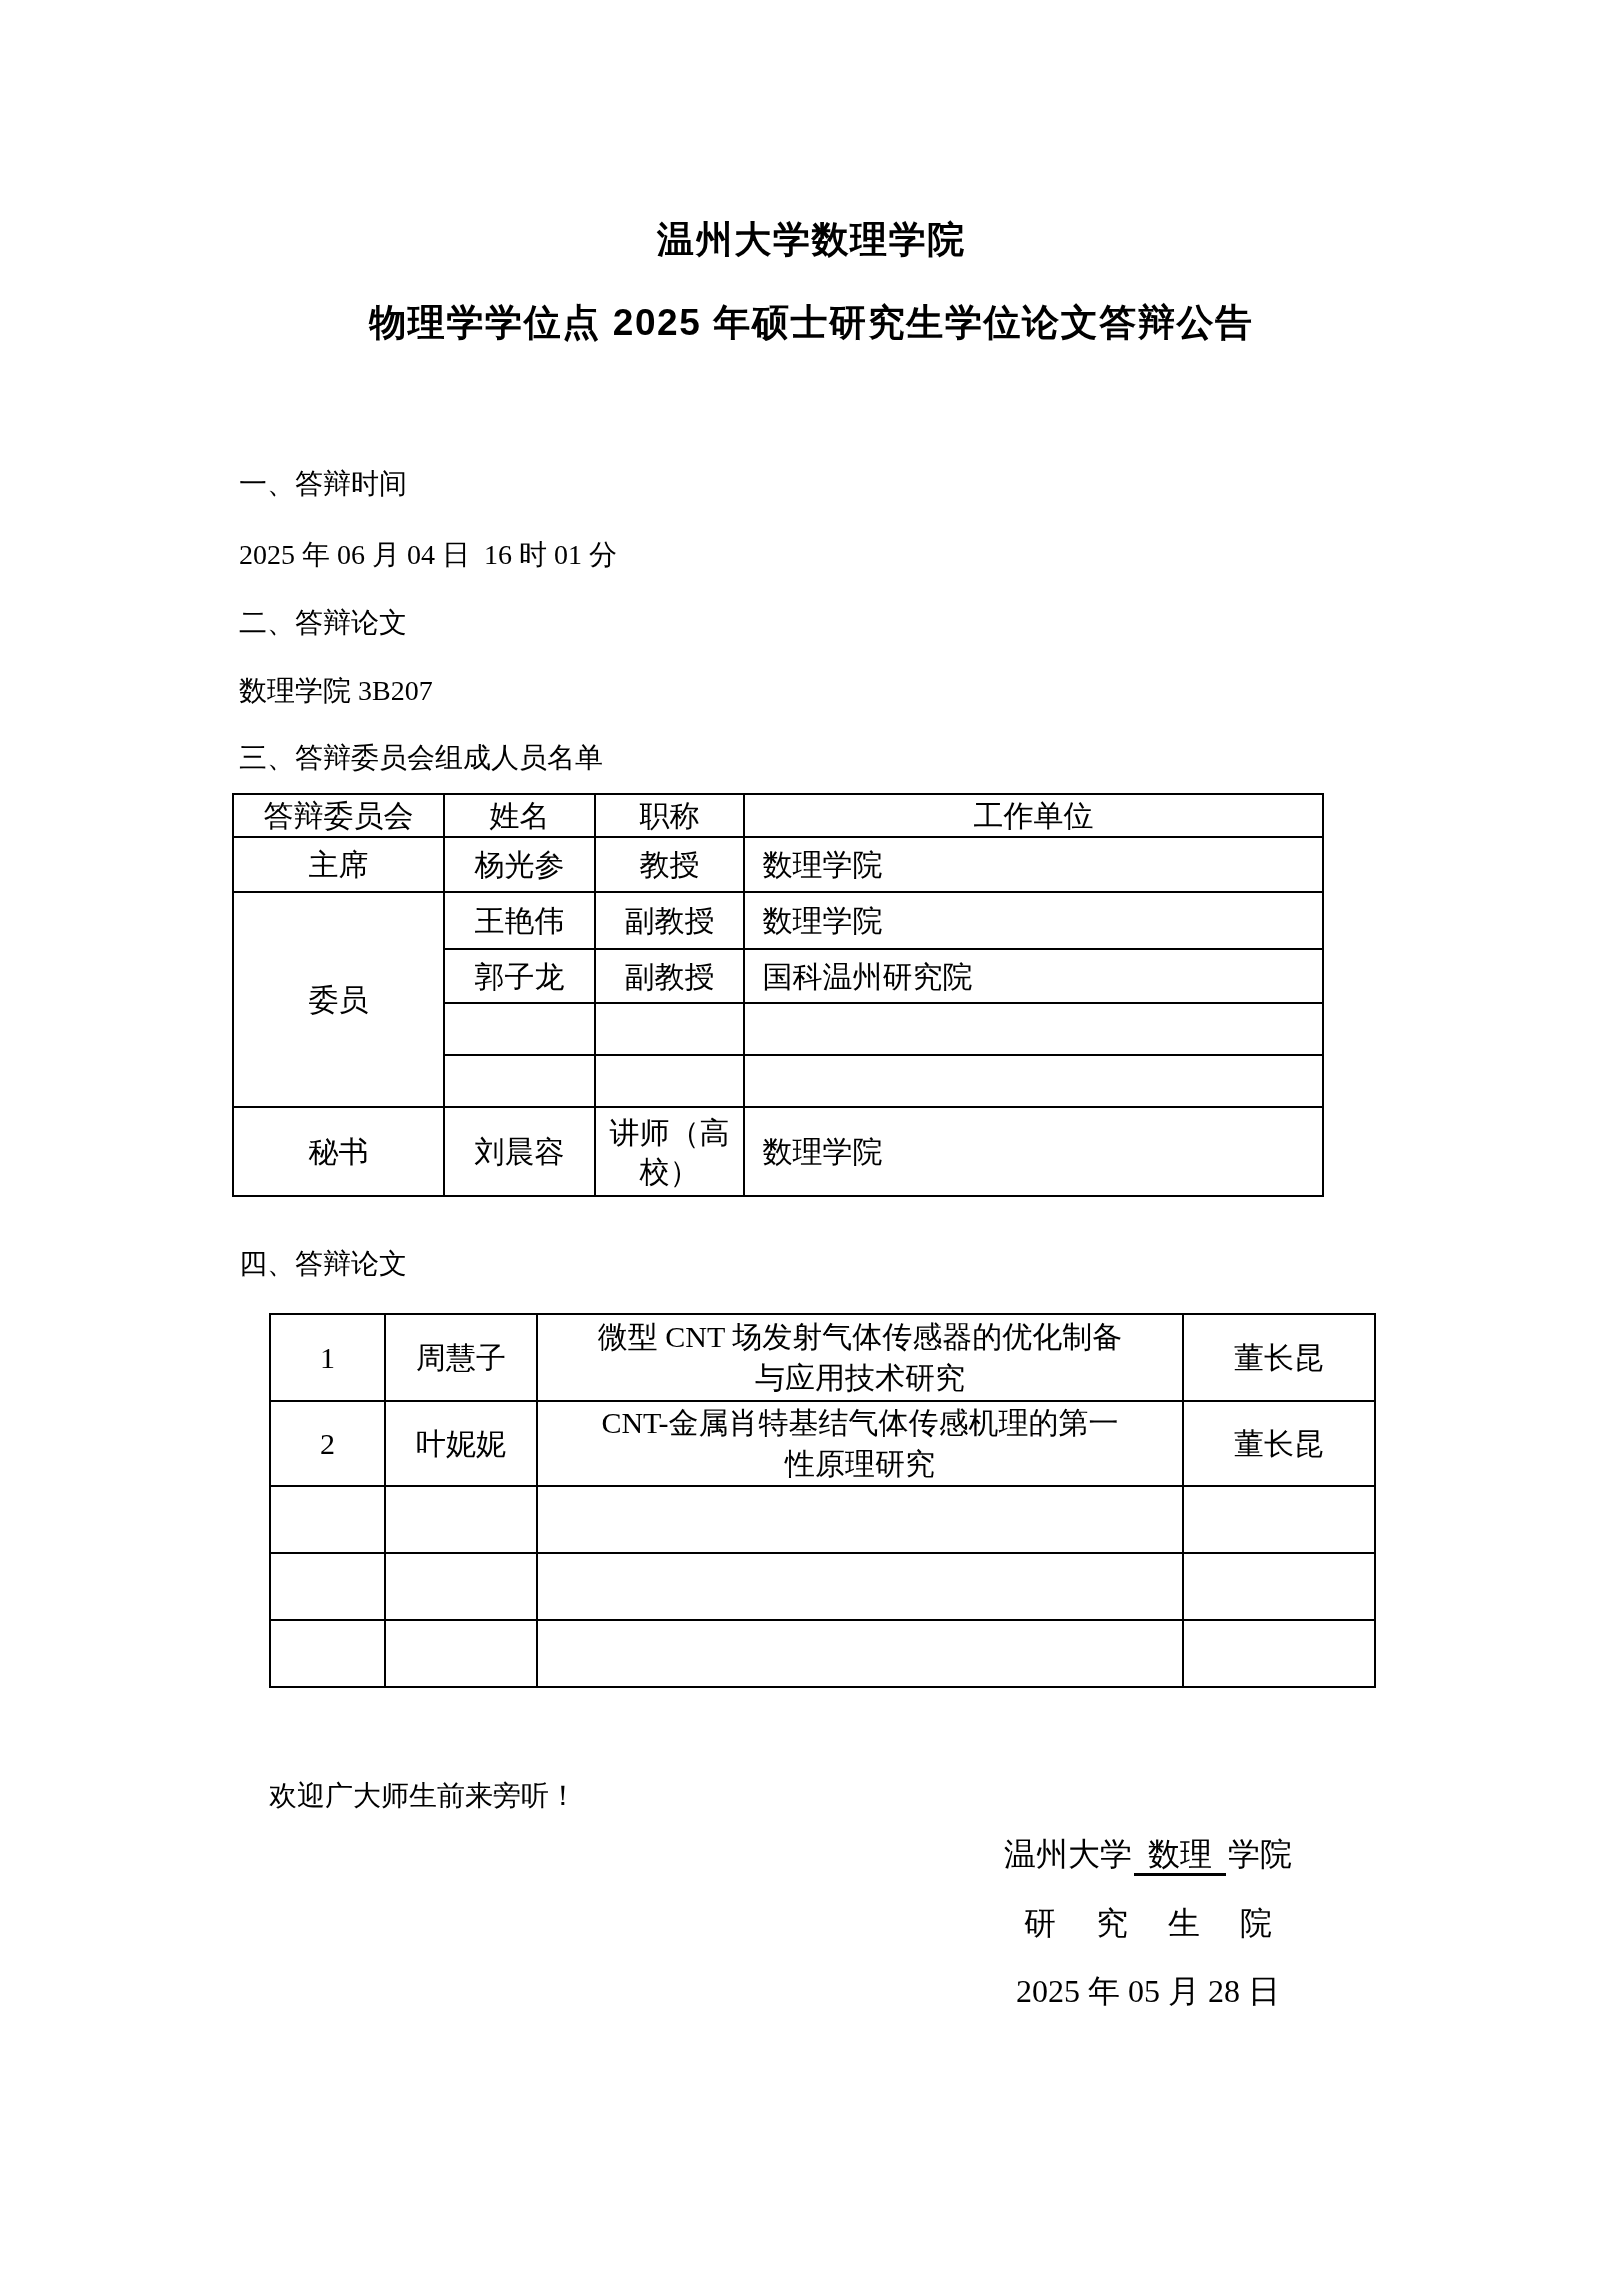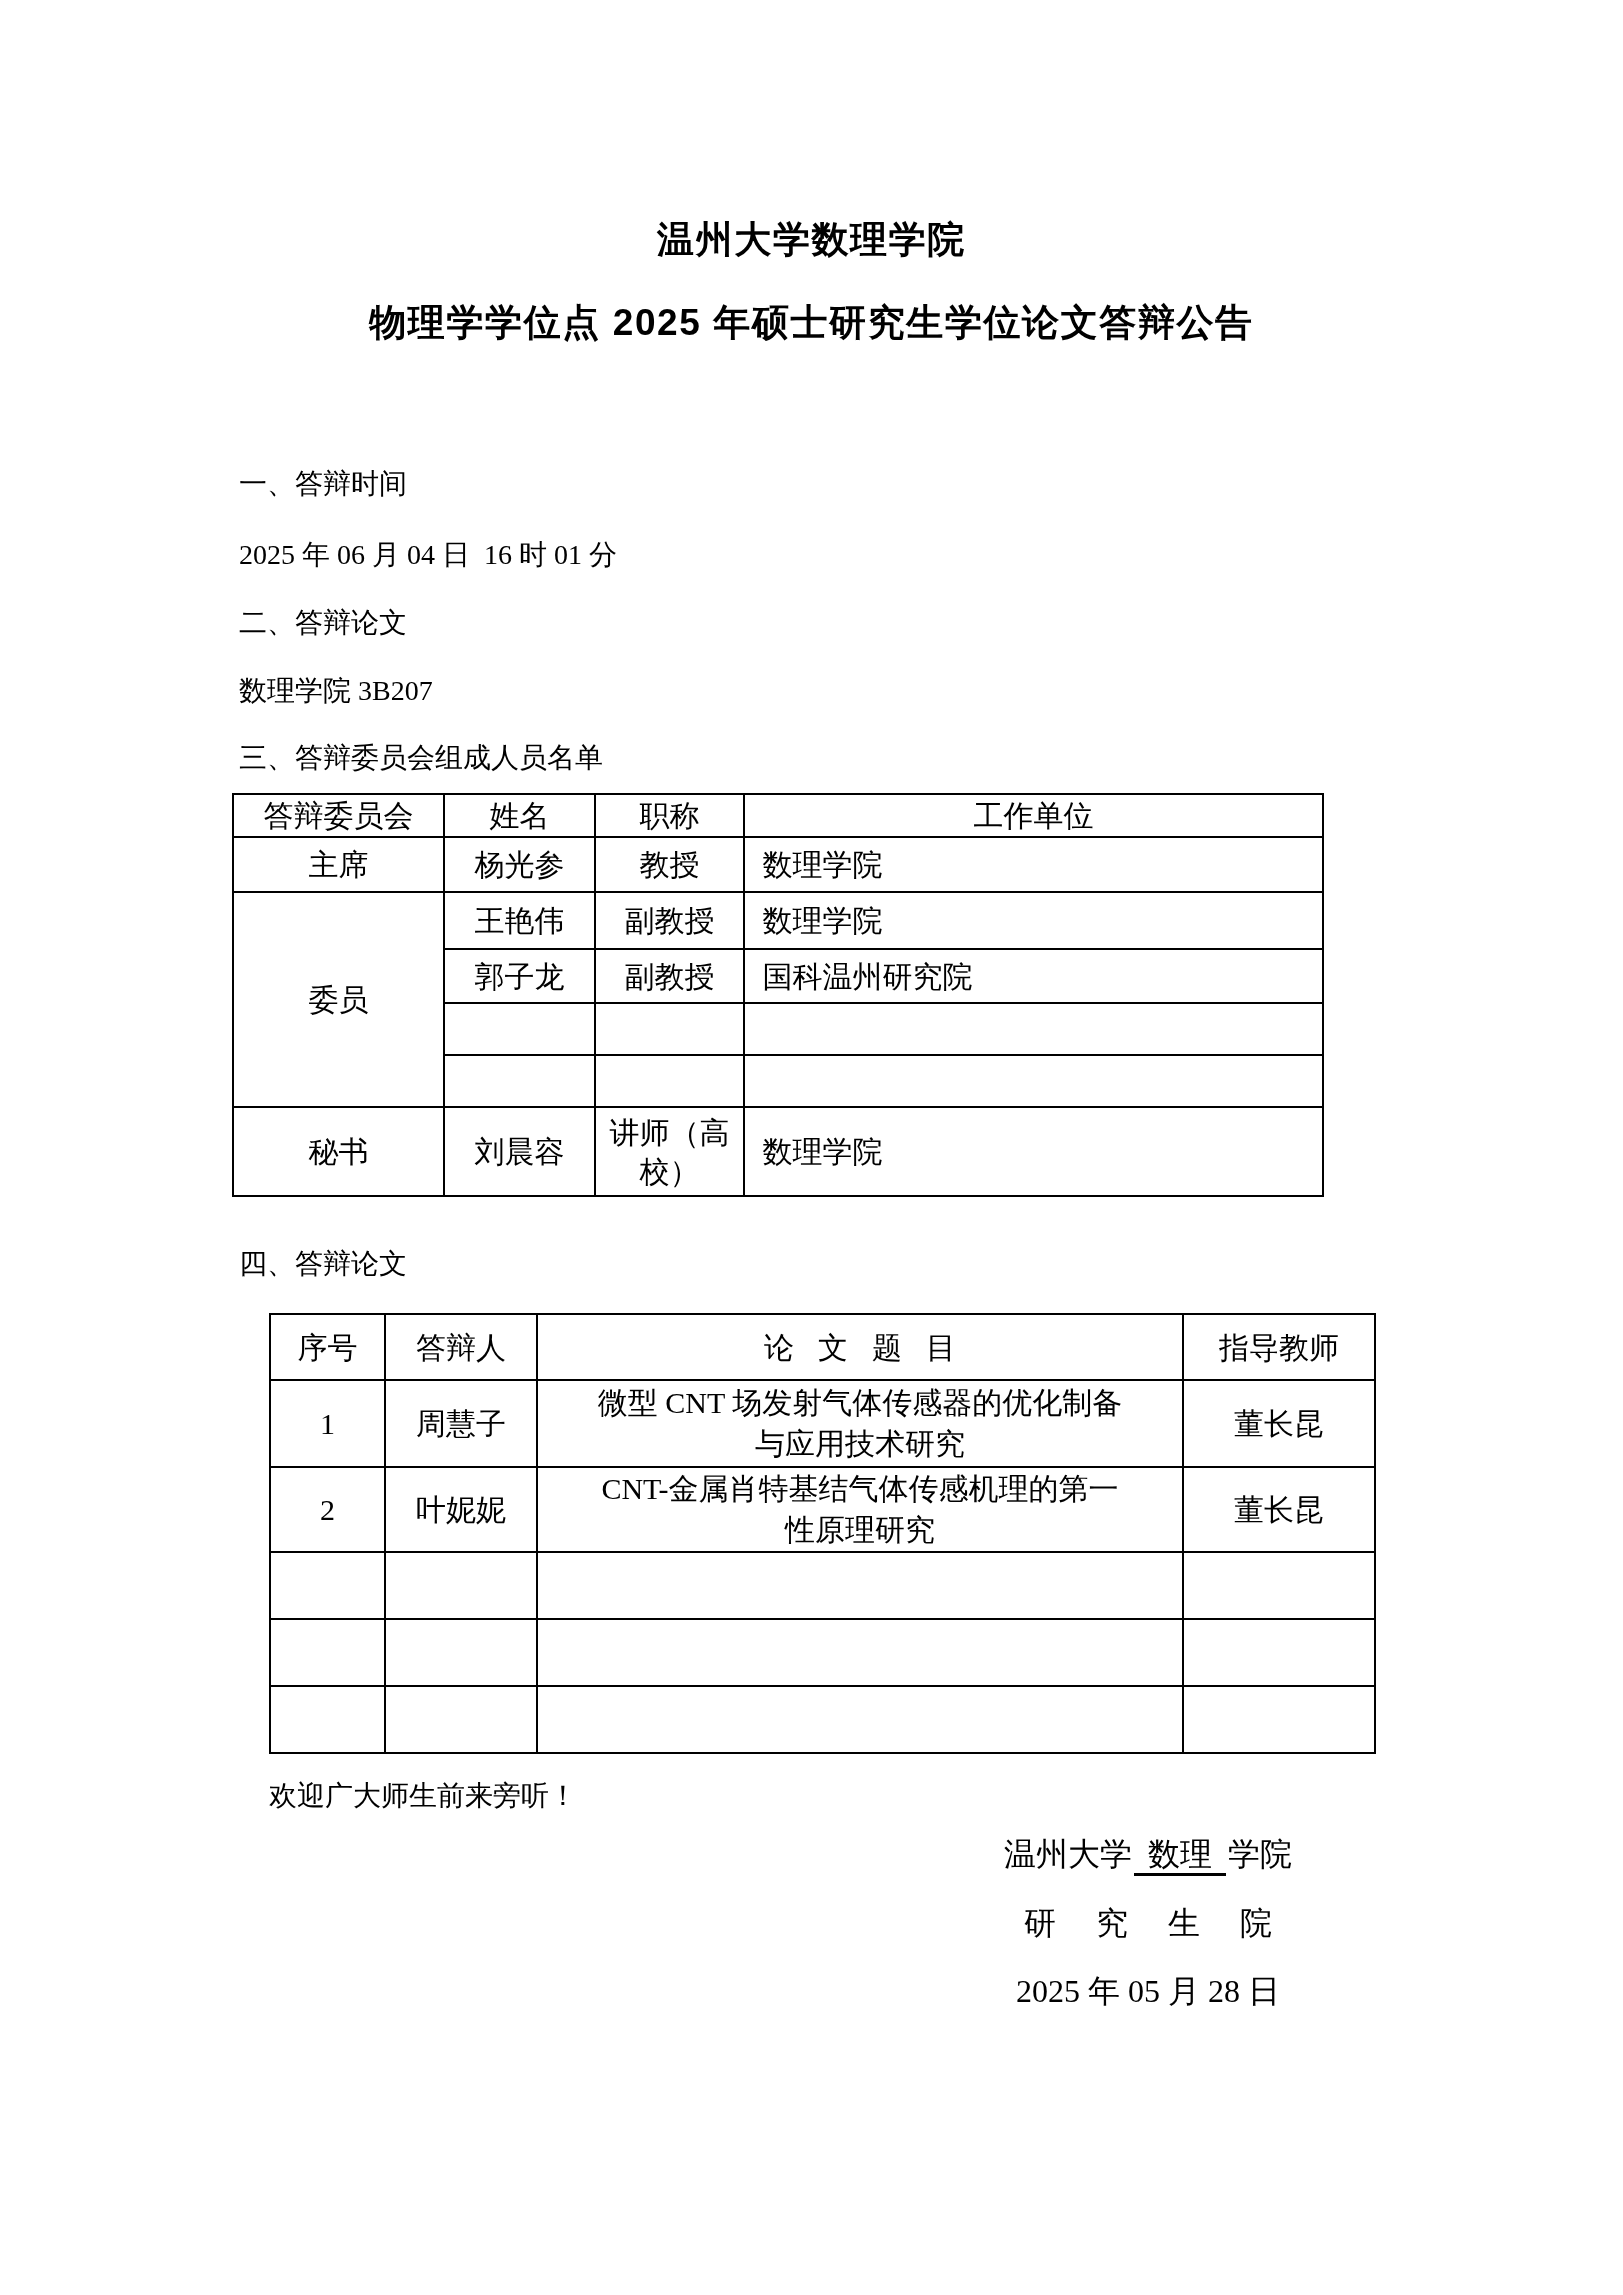--- a/index.html
+++ b/index.html
@@ -143,26 +143,20 @@
   <div id="sec4" class="abs body-line">四、答辩论文</div>
 
   <table id="thesis-table">
     <colgroup>
       <col style="width:115px">
         <col style="width:152px">
         <col style="width:646px">
         <col style="width:192px">
     </colgroup>
     <tbody>
-        <tr style="height:66px">
-      <th>序号</th>
-      <th>答辩人</th>
-      <th class="spaced">论文题目</th>
-      <th>指导教师</th>
-    </tr>
     <tr style="height:87px">
       <td>1</td>
       <td>周慧子</td>
       <td class="thesis-title">微型 CNT 场发射气体传感器的优化制备与应用技术研究</td>
       <td>董长昆</td>
     </tr>
     <tr style="height:85px">
       <td>2</td>
       <td>叶妮妮</td>
       <td class="thesis-title">CNT-金属肖特基结气体传感机理的第一性原理研究</td>

